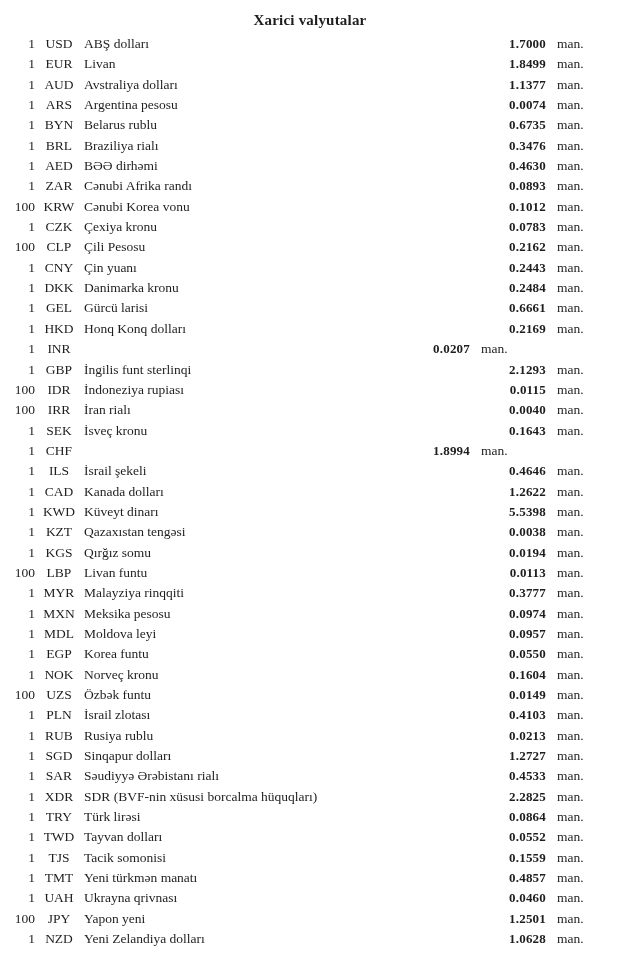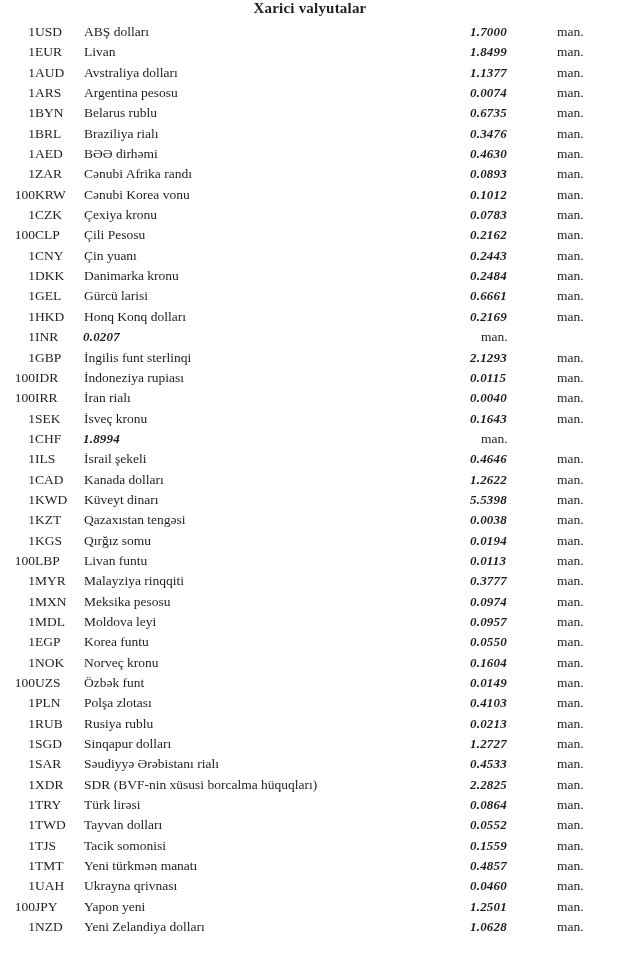--- a/index.html
+++ b/index.html
@@ -10,21 +10,21 @@
   body {
     width: 620px;
     height: 959px;
     font-family: "Liberation Serif", "DejaVu Serif", serif;
     color: #1e1e1e;
     overflow: hidden;
   }
   .page {
     width: 620px;
     height: 959px;
-    padding-top: 0;
+    padding-top: 12px;
     box-sizing: border-box;
   }
   .title {
     margin: 0 0 5px 0;
     text-align: center;
     font-size: 15px;
     line-height: 17px;
     font-weight: bold;
     letter-spacing: 0.2px;
   }
@@ -34,25 +34,25 @@
   .row {
     display: grid;
     grid-template-columns: 35px 48px 1fr 76px 44px;
     align-items: baseline;
     height: 20.35px;
     font-size: 13.5px;
     line-height: 20.35px;
     white-space: nowrap;
   }
   .qty  { text-align: right; }
-  .code { text-align: left; }
+  .code { text-align: center; }
   .name { padding-left: 1px; overflow: hidden; }
   .rate {
+    text-align: right;
     font-weight: bold;
-    font-style: italic;
     font-size: 13px;
     letter-spacing: 0.2px;
   }
   .unit { padding-left: 11px; }
 </style>
 </head>
 <body>
 
 <div class="page">
   <h1 class="title">Xarici valyutalar</h1>
@@ -307,29 +307,29 @@
     <span class="qty">1</span>
     <span class="code">NOK</span>
     <span class="name">Norveç kronu</span>
     <span class="rate">0.1604</span>
     <span class="unit">man.</span>
   </div>
 
   <div class="row">
     <span class="qty">100</span>
     <span class="code">UZS</span>
-    <span class="name">Özbək funt</span>
+    <span class="name">Özbək funtu</span>
     <span class="rate">0.0149</span>
     <span class="unit">man.</span>
   </div>
 
   <div class="row">
     <span class="qty">1</span>
     <span class="code">PLN</span>
-    <span class="name">Polşa zlotası</span>
+    <span class="name">İsrail zlotası</span>
     <span class="rate">0.4103</span>
     <span class="unit">man.</span>
   </div>
 
   <div class="row">
     <span class="qty">1</span>
     <span class="code">RUB</span>
     <span class="name">Rusiya rublu</span>
     <span class="rate">0.0213</span>
     <span class="unit">man.</span>

